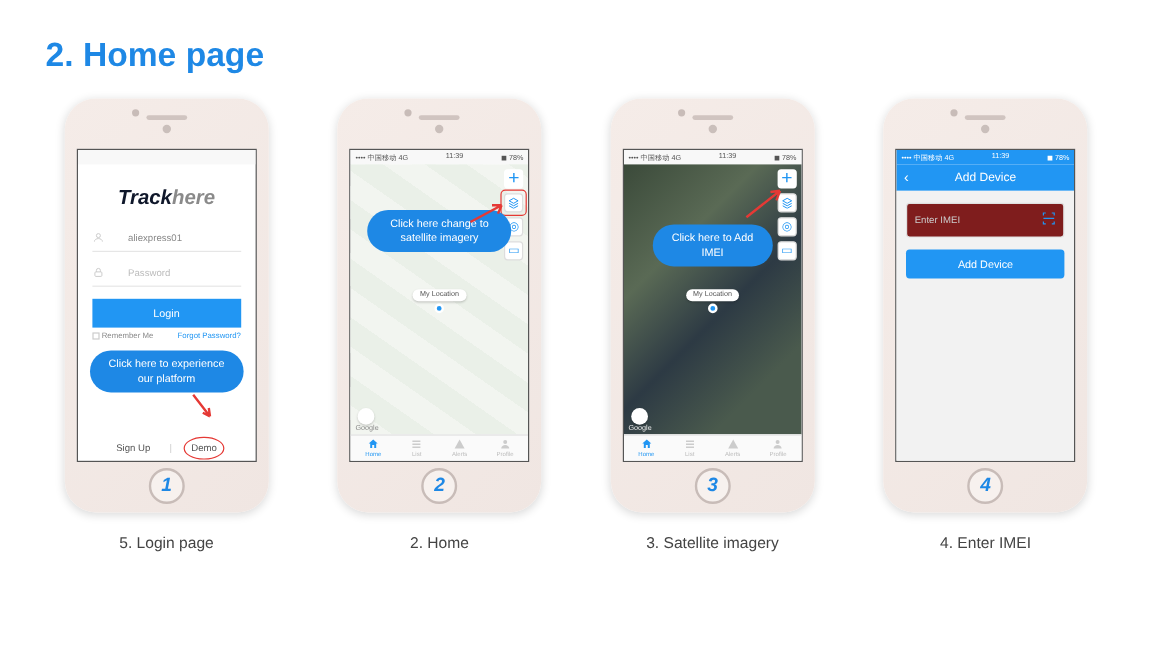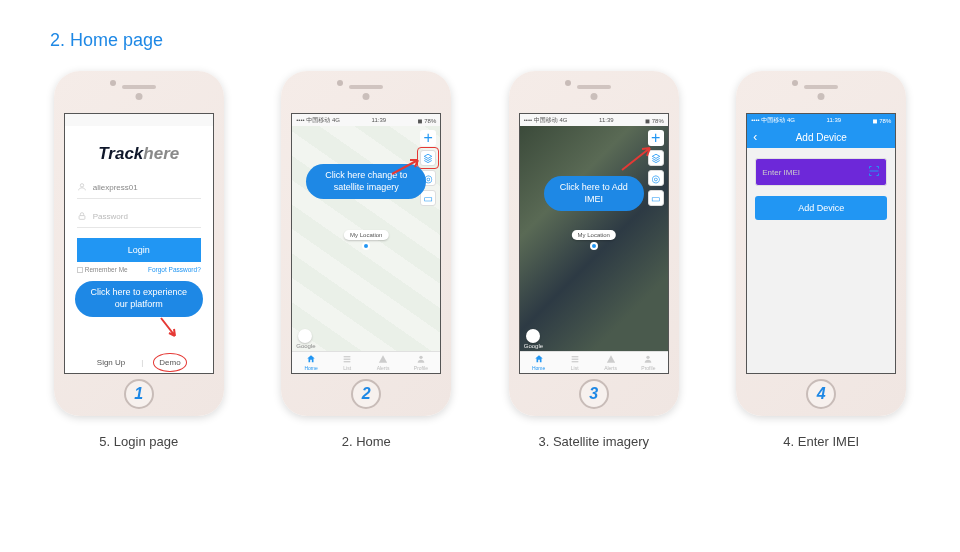--- a/index.html
+++ b/index.html
@@ -1,32 +1,32 @@
 <!DOCTYPE html>
 <html><head>
 <meta charset="utf-8">
 <style>
   * { box-sizing: border-box; margin: 0; padding: 0; }
   body { width: 960px; height: 552px; background: #fff; font-family: Arial, sans-serif; position: relative; overflow: hidden; }
-  .page-title { color: #1E88E5; font-size: 18px; font-weight: 400; padding: 30px 0 0 50px; }
+  .page-title { color: #1E88E5; font-size: 28px; font-weight: 700; padding: 30px 0 0 38px; }
   .phones-row { display: flex; justify-content: space-around; padding: 20px 30px 0; gap: 10px; }
   .phone-col { display: flex; flex-direction: column; align-items: center; width: 200px; }
   .phone-frame { width: 170px; height: 345px; background: linear-gradient(135deg,#f5ece8,#f0e6e2); border-radius: 26px; padding: 42px 10px 42px; position: relative; box-shadow: 0 2px 8px rgba(0,0,0,.15); }
   .phone-frame::before { content:""; position:absolute; top:14px; left:50%; transform:translateX(-50%); width:34px; height:4px; background:#d0c4c0; border-radius:3px; }
   .phone-frame::after { content:""; position:absolute; top:9px; left:50%; transform:translateX(-50%) translateX(-26px); width:6px; height:6px; background:#c8bcb8; border-radius:50%; }
   .phone-camera-dot { position:absolute; top:22px; left:50%; transform:translateX(-50%); width:7px; height:7px; background:#cabfbb; border-radius:50%; }
   .home-btn { position:absolute; bottom:7px; left:50%; transform:translateX(-50%); width:30px; height:30px; border:2px solid #c8bcb8; border-radius:50%; display:flex; align-items:center; justify-content:center; background:#f7f1ee; }
   .home-btn-num { color:#1E88E5; font-size:16px; font-style: italic; font-weight: bold; }
   .screen { width:100%; height:100%; background:#fff; border:1px solid #555; position:relative; overflow:hidden; font-size:8px; }
   .statusbar { height:12px; background:#f8f8f8; display:flex; justify-content:space-between; align-items:center; padding:0 4px; font-size:6px; color:#555; }
   .statusbar.blue { background:#2196F3; color:#fff; }
   .logo { text-align:center; margin:18px 0 12px; font-size:17px; font-weight:bold; font-style:italic; }
   .logo .t-blue { color:#0f172a;margin-top:32px; }
   .logo .t-grey { color:#8a8a8a; }
-  .input-row { margin:0 12px 6px; border-bottom:1px solid #e6e6e6; padding:6px 0; color:#bbb; font-size:8px; display:flex; align-items:center; gap:6px; }
+  .input-row { margin:0 12px 6px; border-bottom:1px solid #e6e6e6; padding:6px 0; color:#bbb; font-size:8px; display:flex; align-items:center; gap:20px; }
   .input-icon { width:10px; height:10px; display:inline-block; }
   .login-btn { margin:10px 12px 4px; background:#2196F3; color:#fff; text-align:center; padding:7px 0; border-radius:0; font-size:9px; }
   .remember-row { margin:0 12px; display:flex; justify-content:space-between; font-size:6.5px; color:#888; }
   .forgot { color:#2196F3; }
   .callout { background:#1E88E5; color:#fff; border-radius:18px; padding:6px 10px; font-size:9px; text-align:center; line-height:1.3; position:relative; }
   .callout-login { margin:8px 10px 0; }
   .callout-map { position:absolute; top:50px; left:14px; right:14px; z-index:5; }
   .callout-sat { position:absolute; top:62px; left:24px; right:24px; z-index:5; }
   .signup-row { display:flex; justify-content:center; gap:16px; font-size:8px; color:#555; position:absolute; bottom:6px; left:0; right:0; align-items:center; }
   .demo-circle { position:relative; }
@@ -246,21 +246,21 @@
         <div class="statusbar blue">
           <span>•••• 中国移动 4G</span>
           <span>11:39</span>
           <span>◼ 78%</span>
         </div>
         <div class="navbar-blue">
           <span class="nav-back">‹</span>
           <span>Add Device</span>
         </div>
         <div class="screen4-body">
-          <div class="imei-input" style="background:#6d28d9">
+          <div class="imei-input" style="background:#7f1d1d">
             <span>Enter IMEI</span>
             <span class="scan-icon">
               <svg width="12" height="12" viewBox="0 0 24 24" fill="none" stroke="#2196F3" stroke-width="2">
                   <path d="M3 7V3h4M21 7V3h-4M3 17v4h4M21 17v4h-4M3 12h18"></path>
                 </svg>
             </span>
           </div>
           <div class="add-btn">Add Device</div>
         </div>
       </div>

